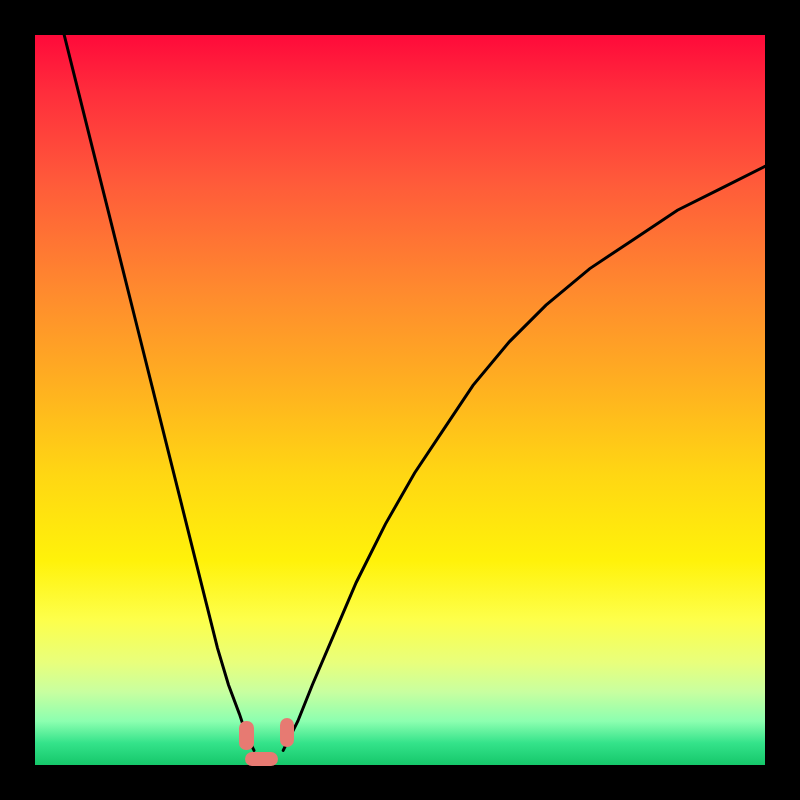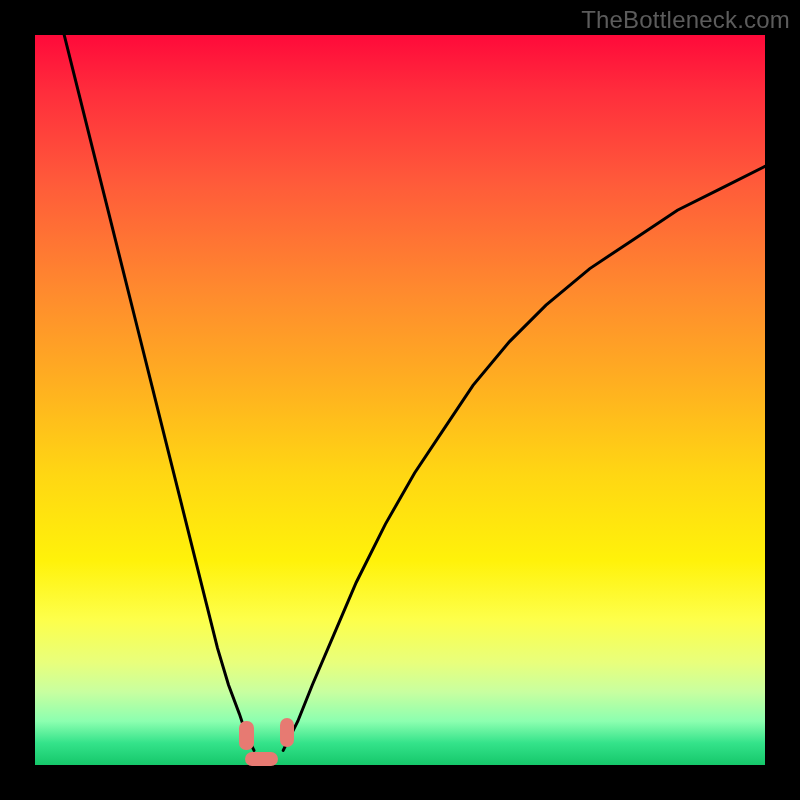--- a/index.html
+++ b/index.html
@@ -61,21 +61,20 @@
   .marker {
     position: absolute;
     background: #e77a72;
     border-radius: 7px;
   }
 </style>
 </head>
 <body>
 
 <div class="frame">
-  <div class="watermark">TheBottleneck.com</div>
   <div class="plot">
     <svg class="curve" viewBox="0 0 730 730" preserveAspectRatio="none">
       <path id="left-path" fill="none" stroke="#000" stroke-width="3" stroke-linecap="round" d="M29.20 0.00 L43.80 58.40 L58.40 116.80 L73.00 175.20 L87.60 233.60 L102.20 292.00 L116.80 350.40 L131.40 408.80 L146.00 467.20 L160.60 525.60 L171.55 569.40 L182.50 613.20 L193.45 649.70 L204.40 678.90 L211.70 700.80 L219.00 715.40"></path>
       <path id="right-path" fill="none" stroke="#000" stroke-width="3" stroke-linecap="round" d="M248.20 715.40 L262.80 686.20 L277.40 649.70 L299.30 598.60 L321.20 547.50 L350.40 489.10 L379.60 438.00 L408.80 394.20 L438.00 350.40 L474.50 306.60 L511.00 270.10 L554.80 233.60 L598.60 204.40 L642.40 175.20 L686.20 153.30 L730.00 131.40"></path>
     </svg>
     <div id="markers-layer">
         <div class="marker" style="left: 204.4px; top: 686.2px; width: 14.6px; height: 29.2px;"></div>
         <div class="marker" style="left: 244.55px; top: 682.55px; width: 14.6px; height: 29.2px;"></div>
         <div class="marker" style="left: 209.875px; top: 716.86px; width: 32.85px; height: 14.6px;"></div>
       </div>

